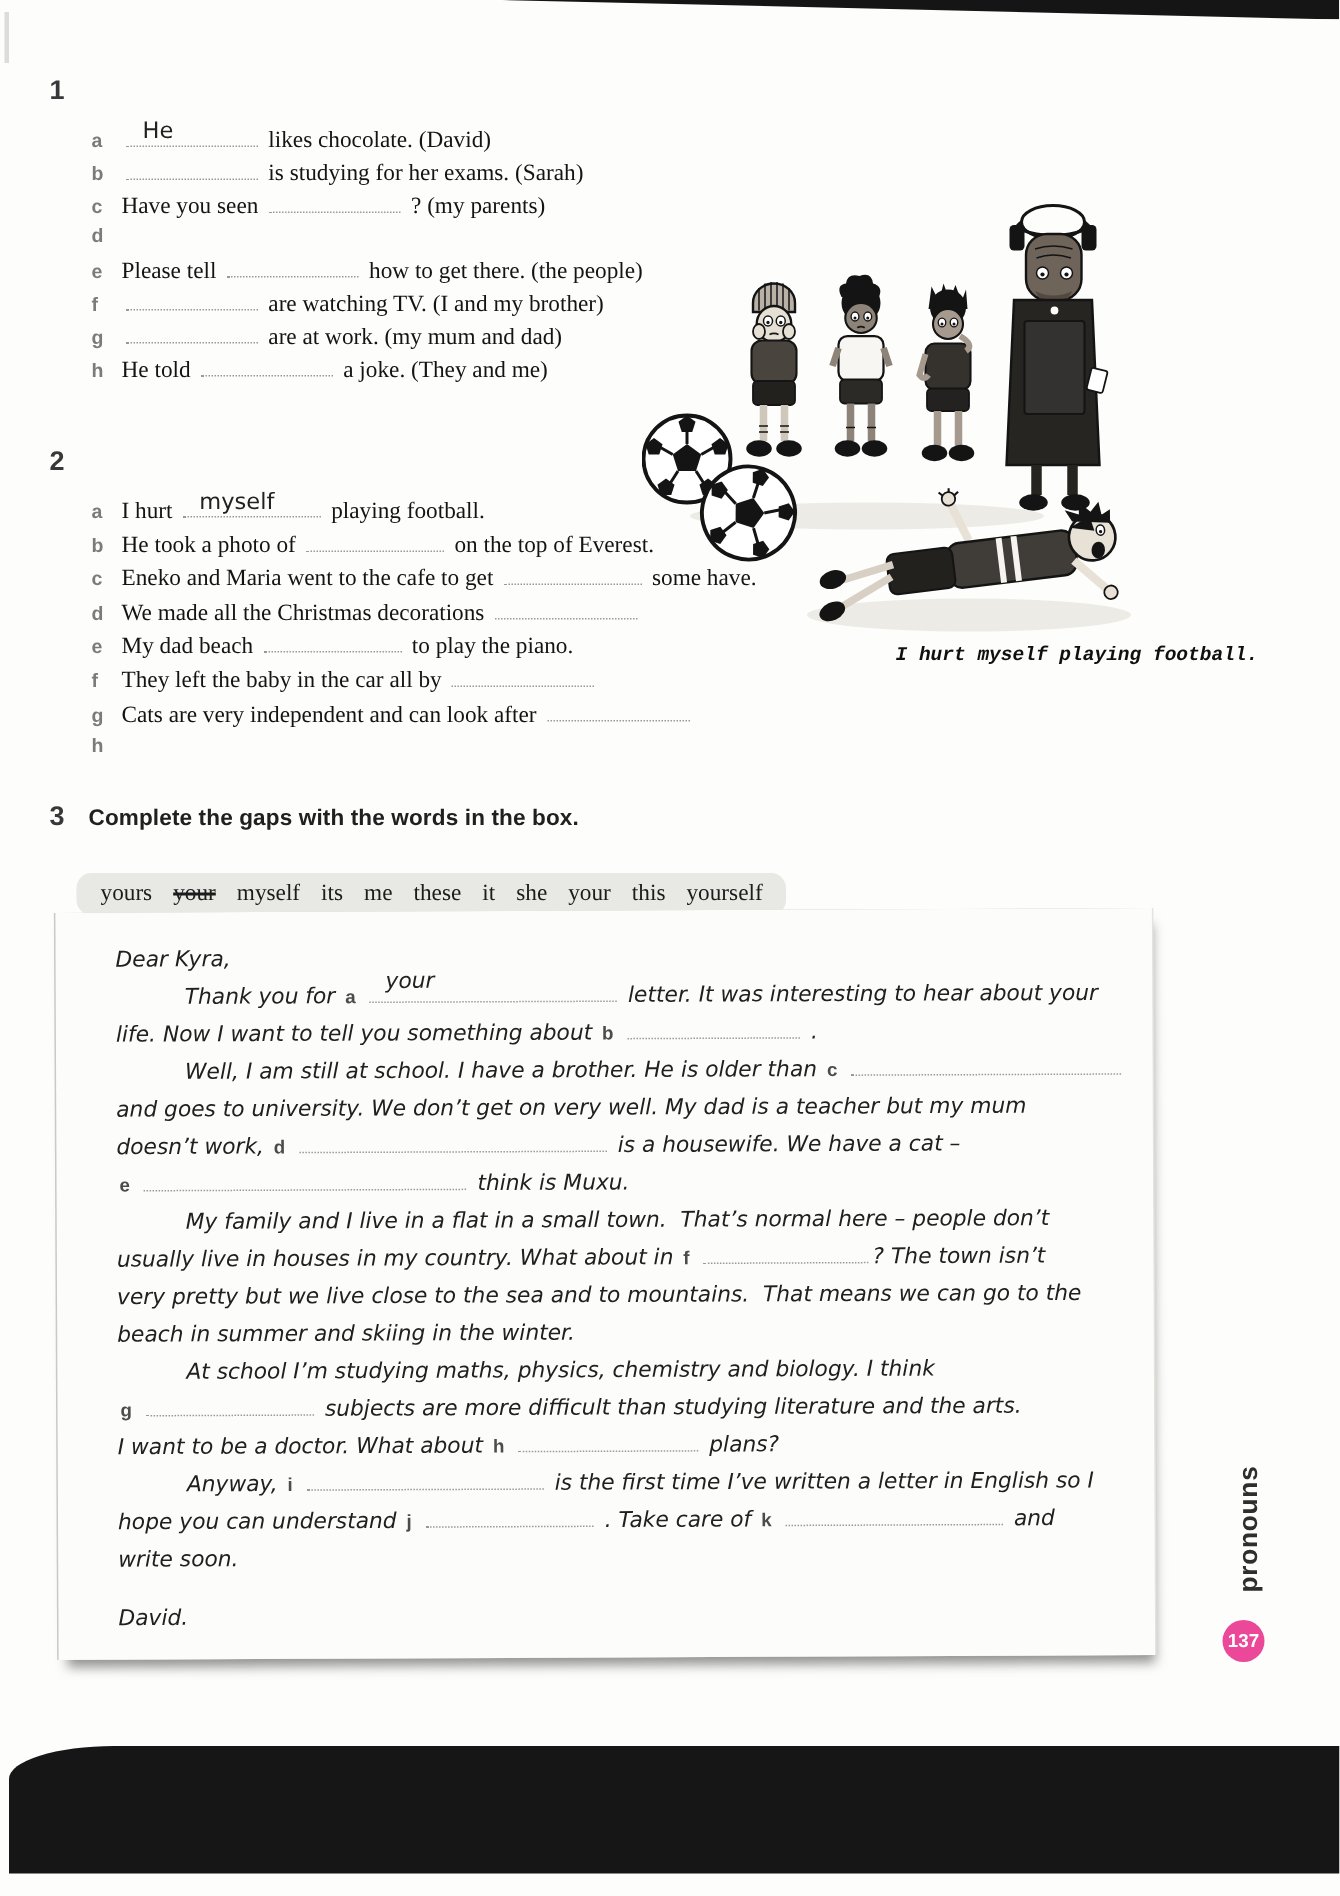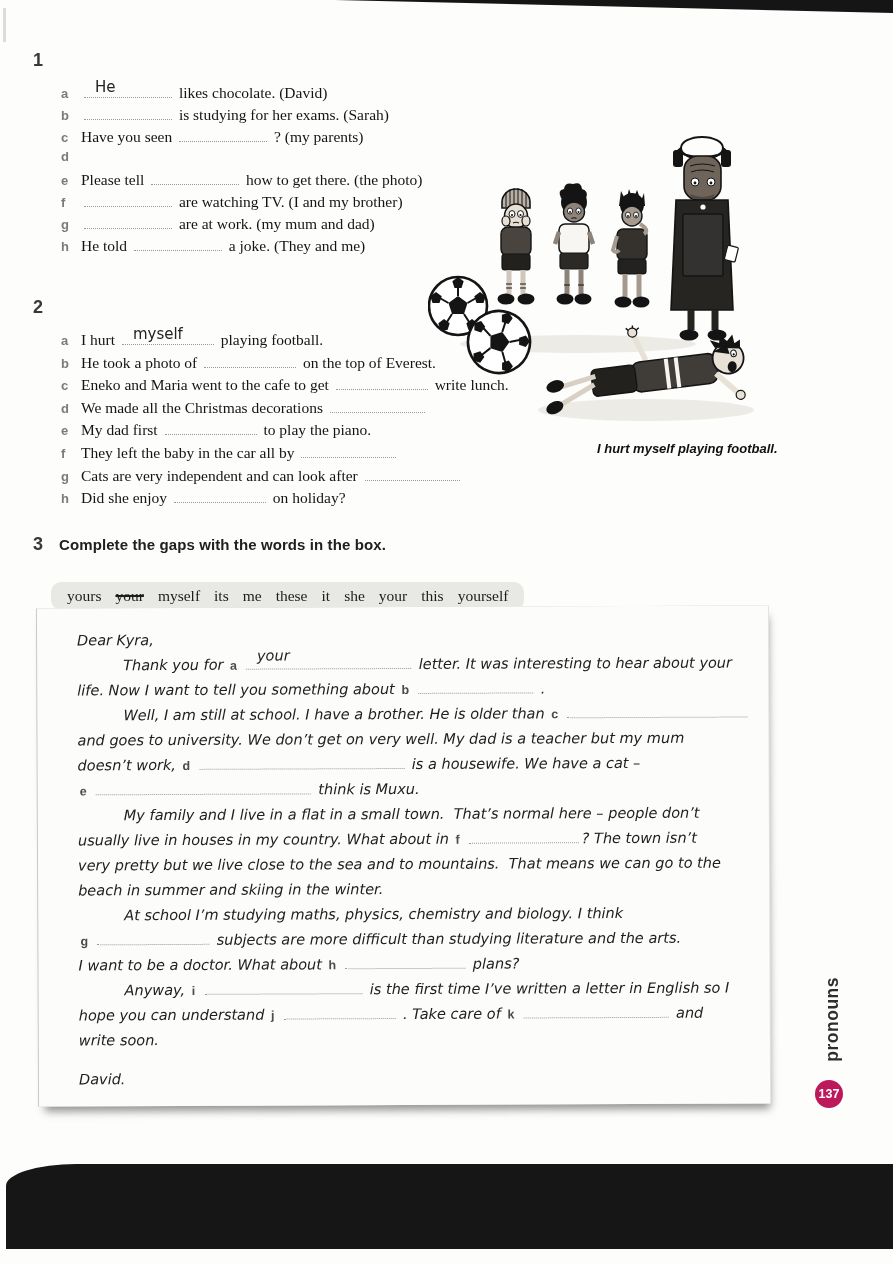--- a/index.html
+++ b/index.html
@@ -45,29 +45,29 @@
   .ln .seg-text{white-space:pre;}
   .ln .seg-label{font-family:"Liberation Sans", sans-serif;font-style:normal;font-weight:700;
       font-size:12.5px;color:#4c4c4c;margin:0 6px 0 2px;}
   .ln .blank{height:12px;}
   .ln .ans{font-size:14.5px;bottom:0;}
   .ln.indent{padding-left:46px;}
   .ln.gap{height:14px;}
 
   
   .illo{position:absolute;left:428px;top:92px;width:352px;height:342px;}
-  .caption{position:absolute;left:597px;top:429px;font-family:Liberation Sans, sans-serif;
-           font-weight:700;font-style:italic;font-size:13px;color:#101010;white-space:nowrap;margin-top:12px;}
+  .caption{position:absolute;left:597px;top:429px;font-family:Liberation Mono, monospace;
+           font-weight:700;font-style:italic;font-size:13px;color:#101010;white-space:nowrap;}
 
   
   .side-label{position:absolute;right:50px;top:977px;writing-mode:vertical-rl;
               transform:rotate(180deg);font-size:17.5px;font-weight:600;color:#2e2e2e;
               letter-spacing:.5px;}
   .badge{position:absolute;left:815px;top:1080px;width:28px;height:28px;border-radius:50%;
-         background:#be185d;color:#fff;display:flex;align-items:center;justify-content:center;
+         background:#ec4899;color:#fff;display:flex;align-items:center;justify-content:center;
          font-size:12.5px;font-weight:700;text-align:center;}
 </style>
 </head>
 <body>
 
 <div class="edge-mark"></div>
 <div class="wedge"></div>
 
 <section class="ex ex1" style="left:33px;top:50px;width:480px;">
   <div class="ex-head">
@@ -83,21 +83,21 @@
     </div>
   <div class="row">
       <span class="lbl">c</span>
       <span class="seq"><span class="seg-text">Have you seen </span><span class="blank" style="width: 88px;"></span><span class="seg-text"> ? (my parents)</span></span>
     </div>
   <div class="row">
       <span class="lbl">d</span>
     </div>
   <div class="row">
       <span class="lbl">e</span>
-      <span class="seq"><span class="seg-text">Please tell </span><span class="blank" style="width: 88px;"></span><span class="seg-text"> how to get there. (the photo)</span></span>
+      <span class="seq"><span class="seg-text">Please tell </span><span class="blank" style="width: 88px;"></span><span class="seg-text"> how to get there. (the people)</span></span>
     </div>
   <div class="row">
       <span class="lbl">f</span>
       <span class="seq"><span class="blank" style="width: 88px;"></span><span class="seg-text"> are watching TV. (I and my brother)</span></span>
     </div>
   <div class="row">
       <span class="lbl">g</span>
       <span class="seq"><span class="blank" style="width: 88px;"></span><span class="seg-text"> are at work. (my mum and dad)</span></span>
     </div>
   <div class="row">
@@ -113,41 +113,40 @@
   <div class="row">
       <span class="lbl">a</span>
       <span class="seq"><span class="seg-text">I hurt </span><span class="blank" style="width: 92px;"><span class="ans">myself</span></span><span class="seg-text"> playing football.</span></span>
     </div>
   <div class="row">
       <span class="lbl">b</span>
       <span class="seq"><span class="seg-text">He took a photo of </span><span class="blank" style="width: 92px;"></span><span class="seg-text"> on the top of Everest.</span></span>
     </div>
   <div class="row">
       <span class="lbl">c</span>
-      <span class="seq"><span class="seg-text">Eneko and Maria went to the cafe to get </span><span class="blank" style="width: 92px;"></span><span class="seg-text"> write lunch.</span></span>
+      <span class="seq"><span class="seg-text">Eneko and Maria went to the cafe to get </span><span class="blank" style="width: 92px;"></span><span class="seg-text"> some have.</span></span>
     </div>
   <div class="row">
       <span class="lbl">d</span>
       <span class="seq"><span class="seg-text">We made all the Christmas decorations </span><span class="blank" style="width: 95px;"></span></span>
     </div>
   <div class="row">
       <span class="lbl">e</span>
-      <span class="seq"><span class="seg-text">My dad first </span><span class="blank" style="width: 92px;"></span><span class="seg-text"> to play the piano.</span></span>
+      <span class="seq"><span class="seg-text">My dad beach </span><span class="blank" style="width: 92px;"></span><span class="seg-text"> to play the piano.</span></span>
     </div>
   <div class="row">
       <span class="lbl">f</span>
       <span class="seq"><span class="seg-text">They left the baby in the car all by </span><span class="blank" style="width: 95px;"></span></span>
     </div>
   <div class="row">
       <span class="lbl">g</span>
       <span class="seq"><span class="seg-text">Cats are very independent and can look after </span><span class="blank" style="width: 95px;"></span></span>
     </div>
   <div class="row">
       <span class="lbl">h</span>
-      <span class="seq"><span class="seg-text">Did she enjoy </span><span class="blank" style="width: 92px;"></span><span class="seg-text"> on holiday?</span></span>
     </div>
 </section>
 
 <section class="ex ex3" style="left:33px;top:534px;width:540px;">
   <div class="ex-head">
     <span class="ex-num">3</span>
     <span class="ex-inst">Complete the gaps with the words in the box.</span>
   </div>
   <div class="wordbox">
       <span>yours</span>

